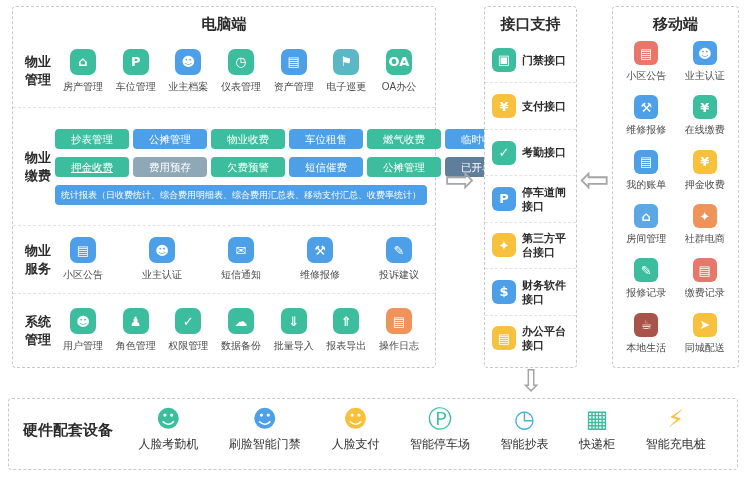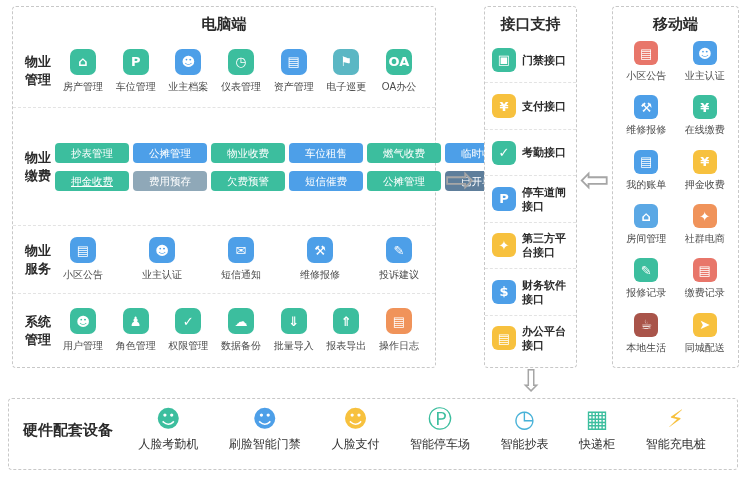--- a/index.html
+++ b/index.html
@@ -132,20 +132,23 @@
             <span class="pill" style="background: rgb(143, 168, 184);">费用预存</span>
 
             <span class="pill" style="background: rgb(60, 190, 158); text-align: center;">欠费预警</span>
 
             <span class="pill" style="background: rgb(77, 159, 232);">短信催费</span>
 
             <span class="pill" style="background: rgb(60, 190, 158);">公摊管理</span>
 
             <span class="pill" style="background: rgb(94, 126, 155);">已开单据查询</span>
           </div>
+        <div class="pill-row">
+          <span class="pill pill-wide" style="background: rgb(77, 159, 232);">统计报表（日收费统计、综合费用明细表、综合费用汇总表、移动支付汇总、收费率统计）</span>
+        </div>
       </div>
     </div>
 
     <div class="pc-group g-service">
       <div class="group-label">物业服务</div>
       <div class="icon-row">
 
           <div class="icon-item">
             <span class="tile" style="background: rgb(77, 159, 232);">
               <span class="glyph">▤</span>

